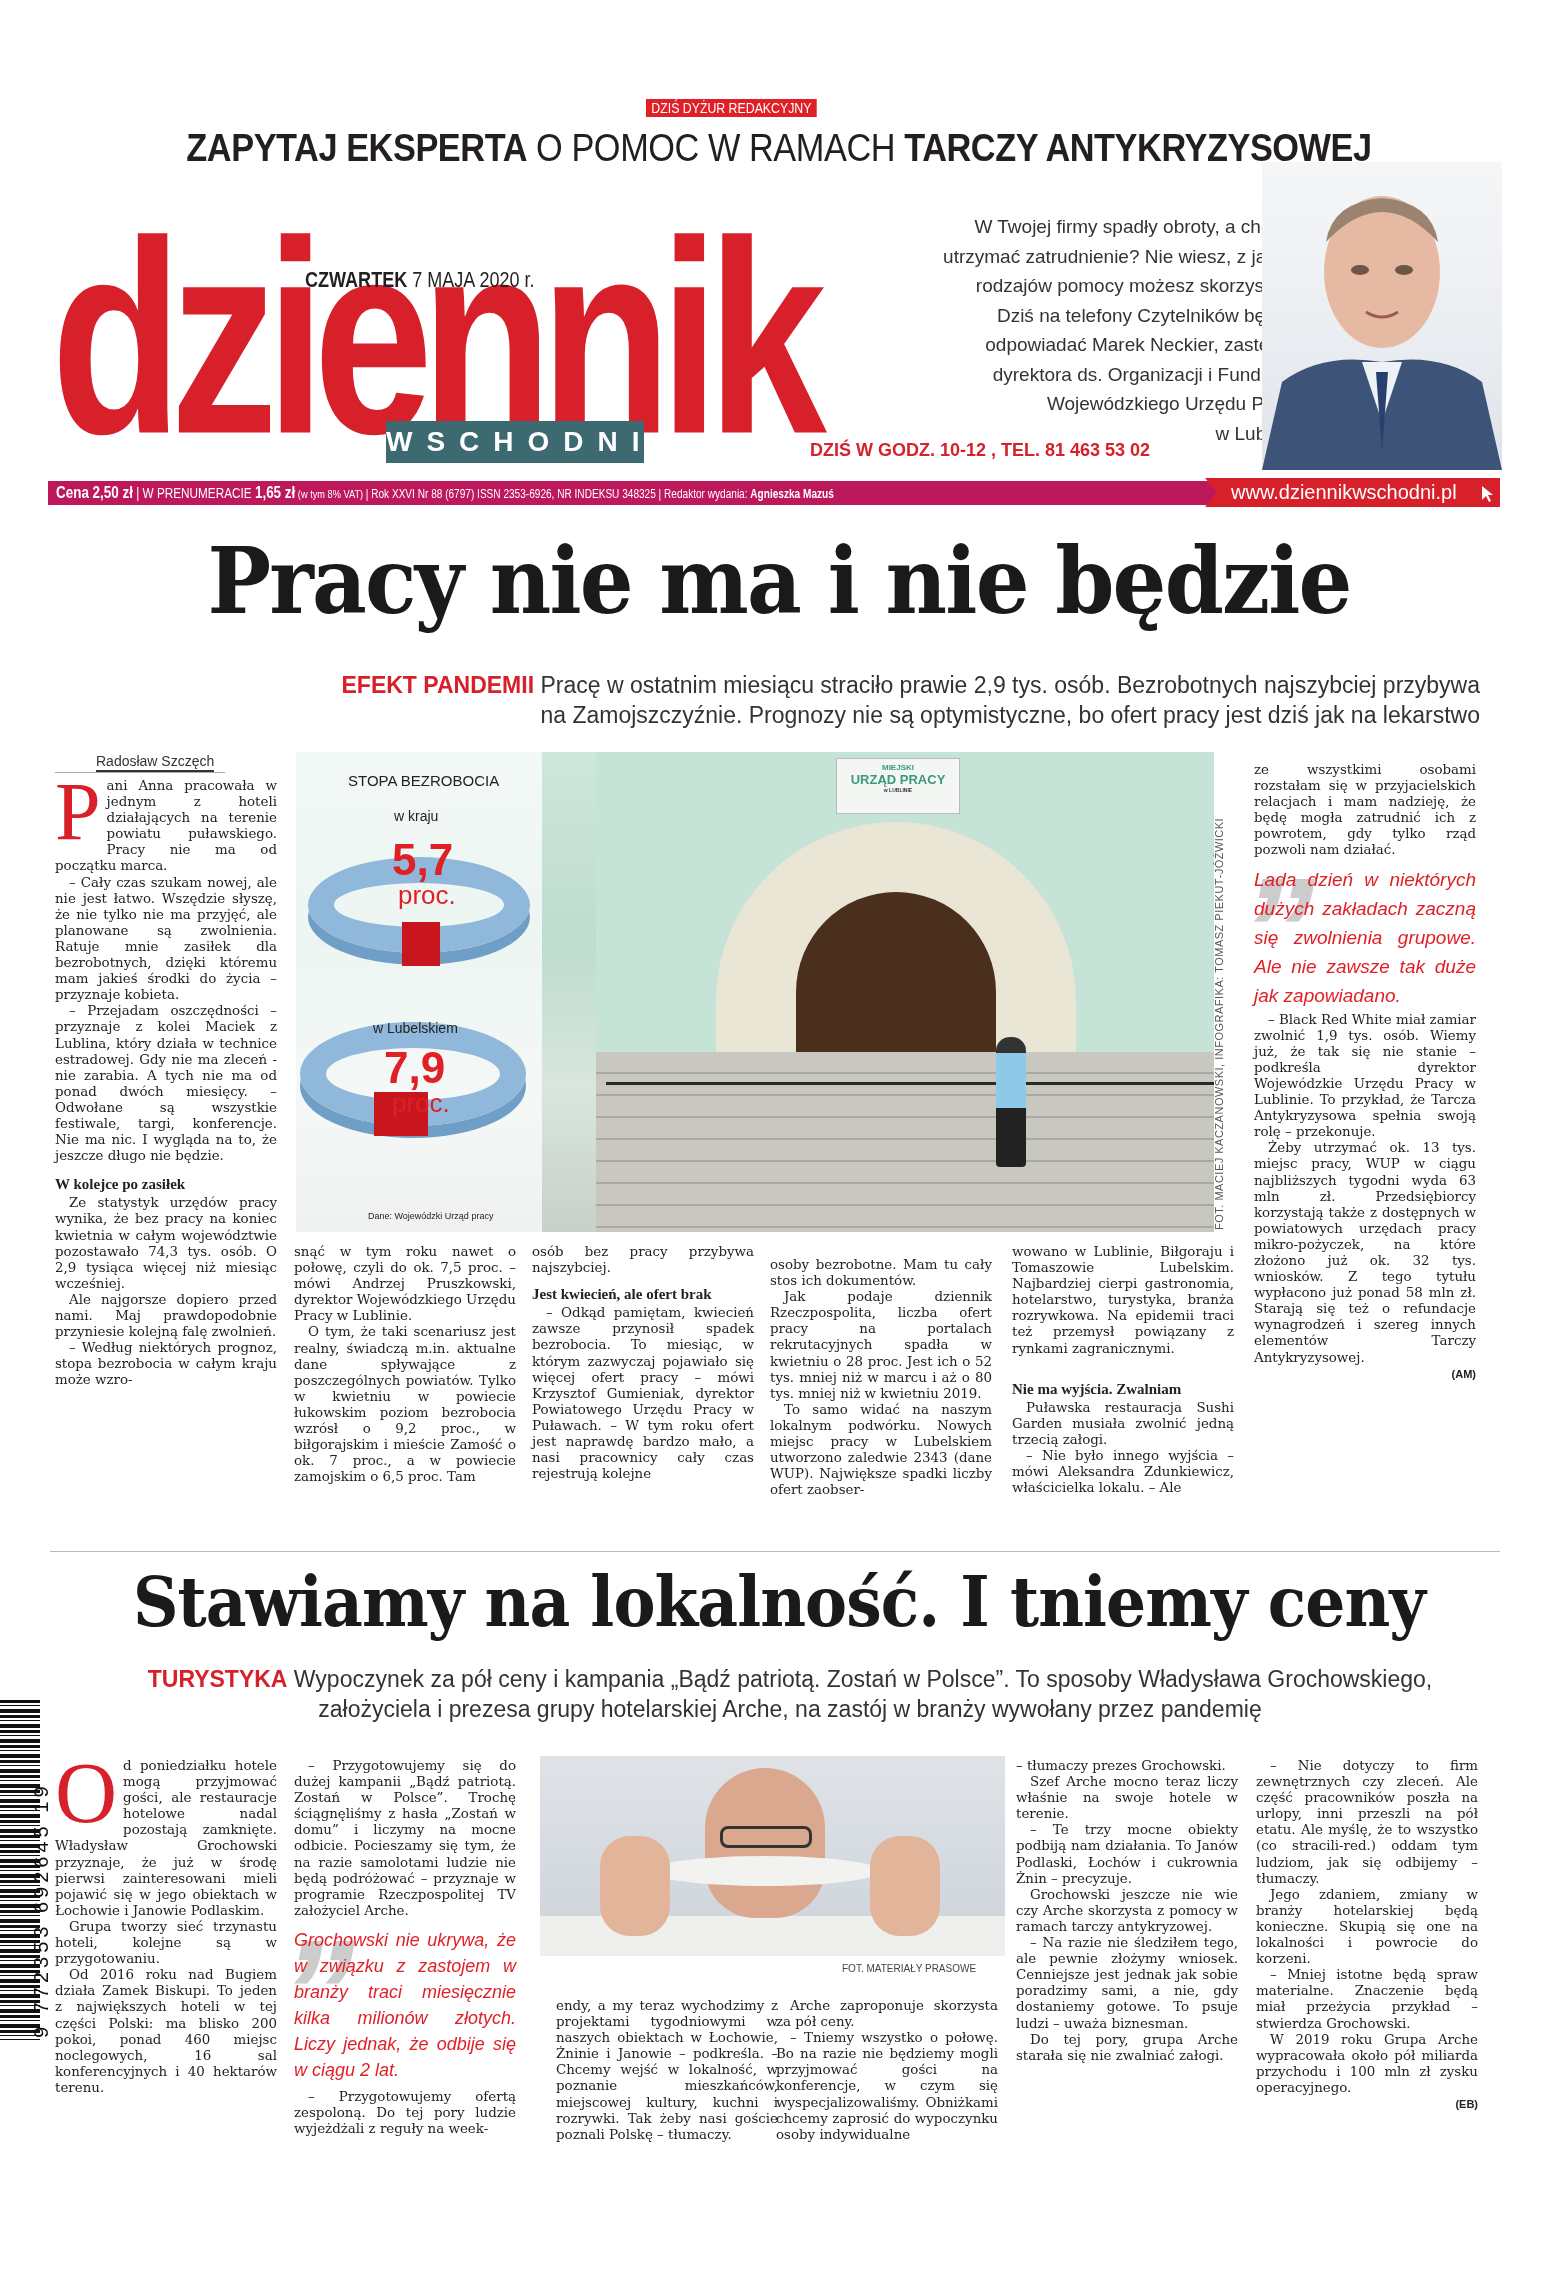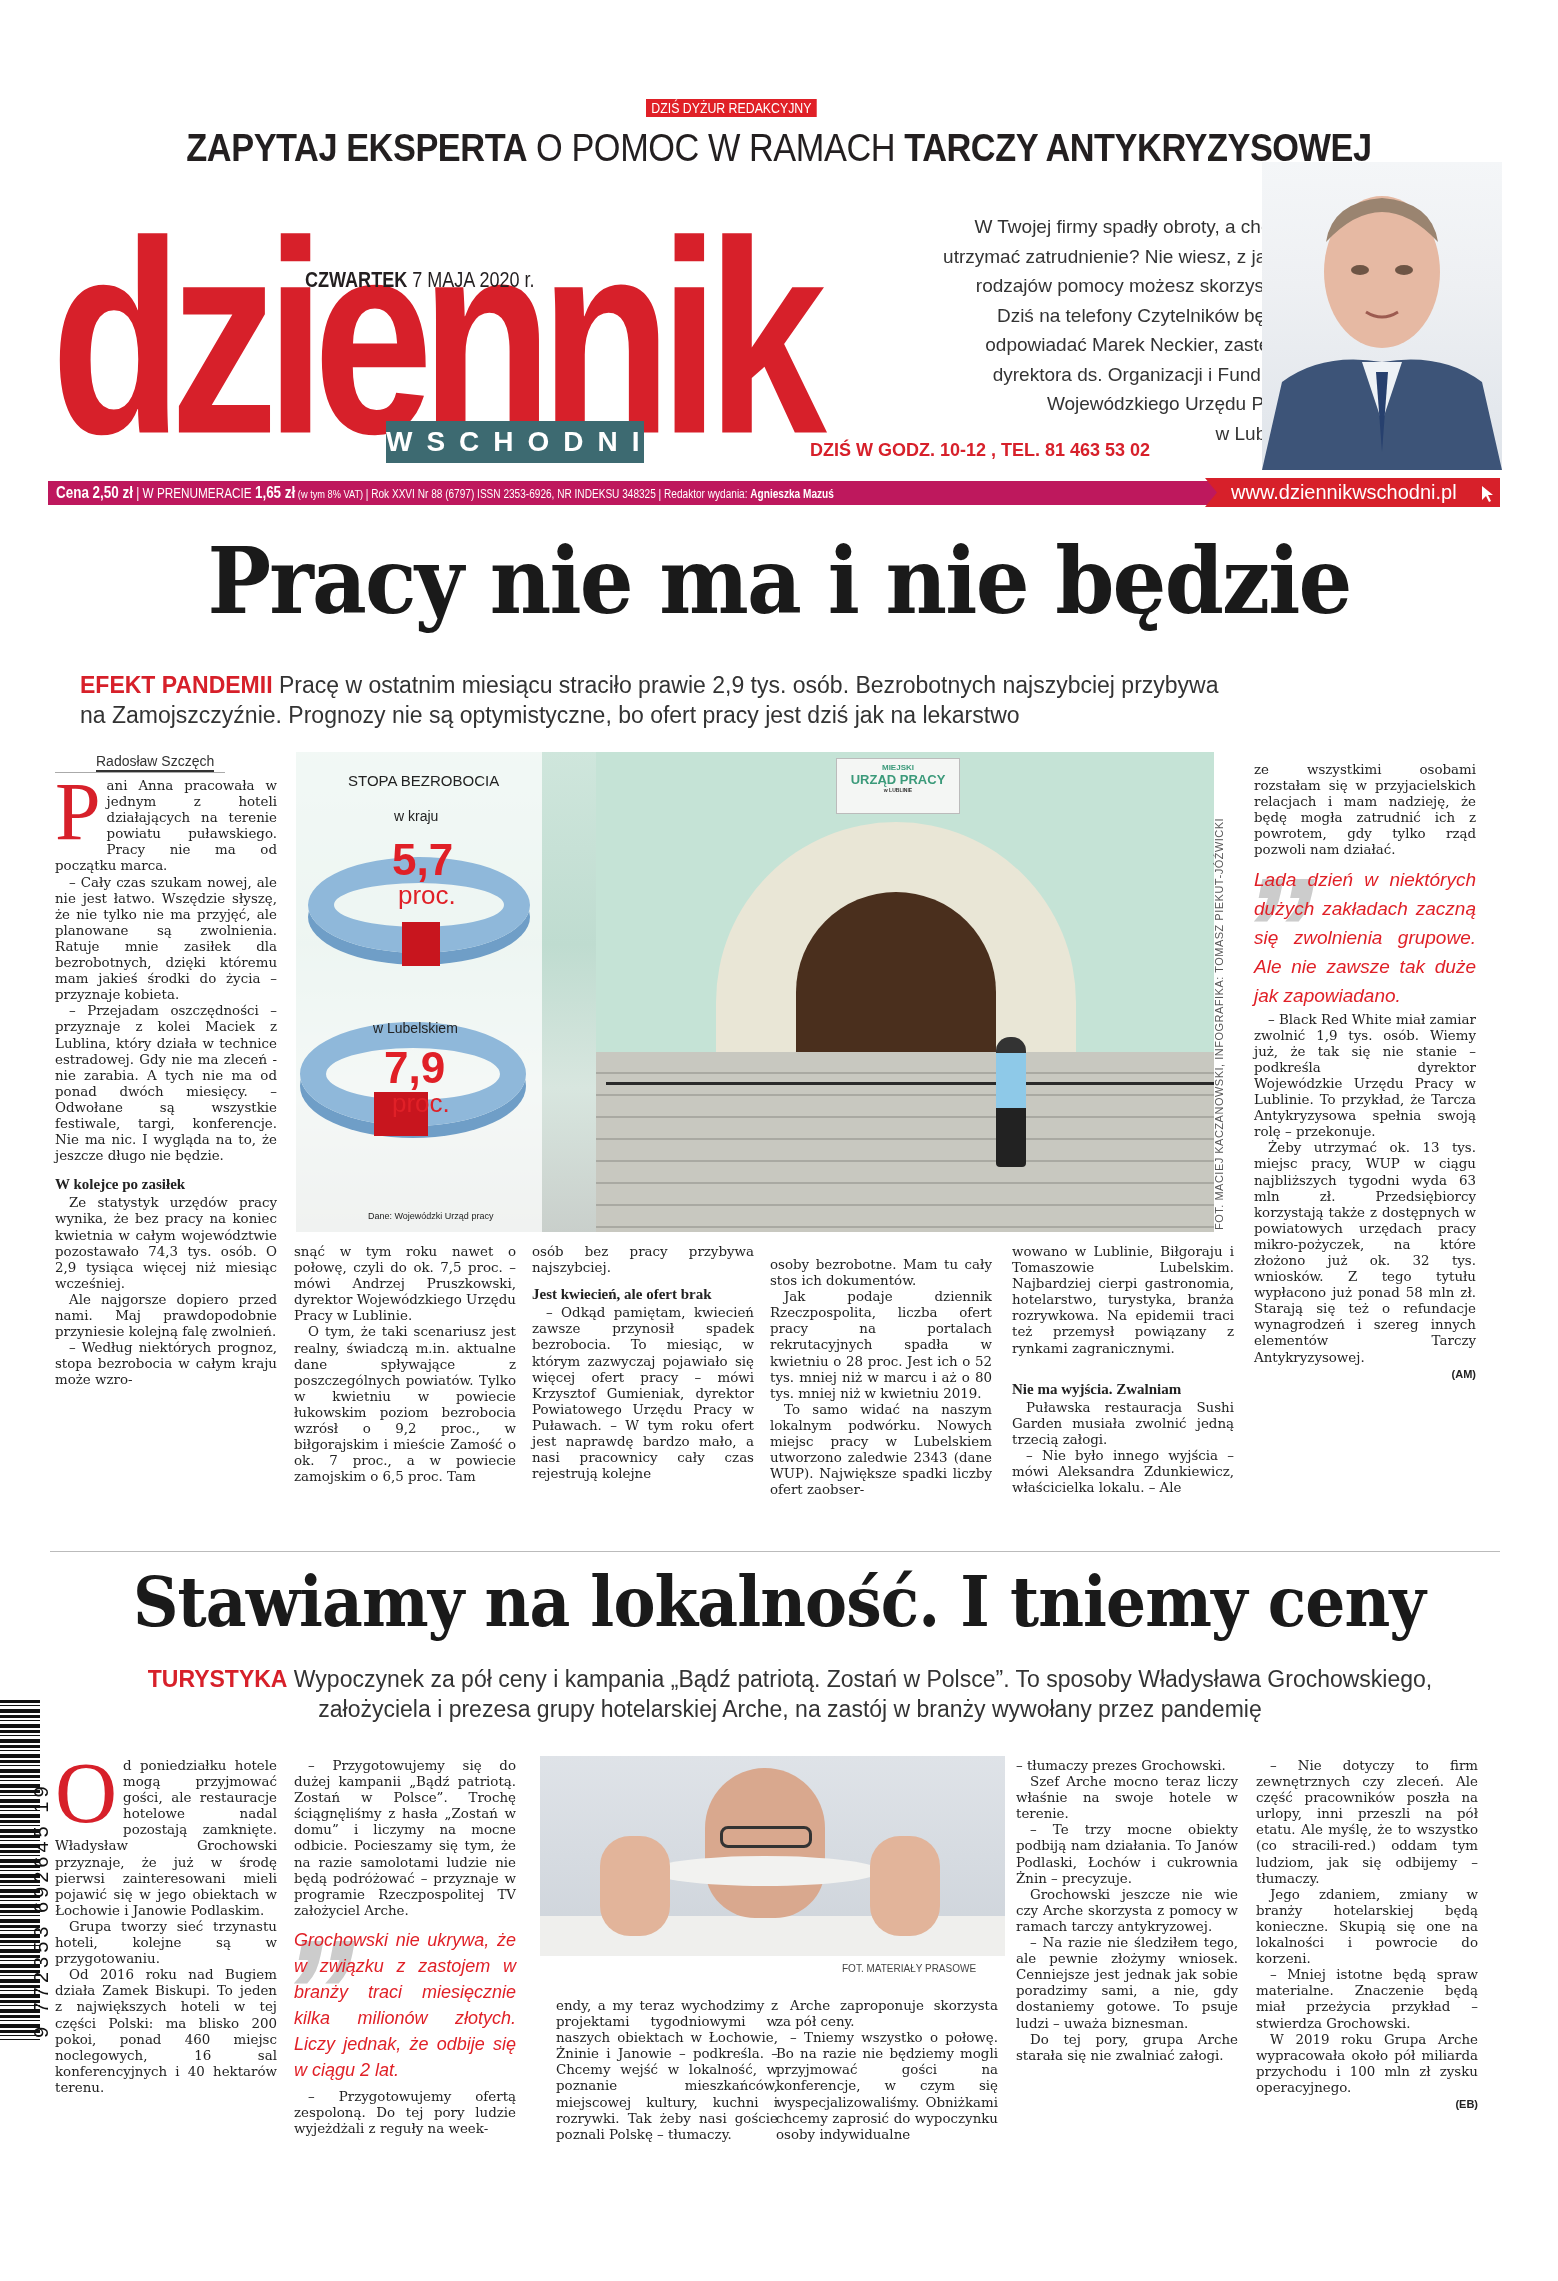--- a/index.html
+++ b/index.html
@@ -24,21 +24,21 @@
   .expert-photo { left: 1262px; top: 162px; width: 240px; height: 308px; background: linear-gradient(180deg,#f4f6f8 0%,#eef0f3 40%,#dfe4ea 100%); overflow: hidden; }
 
   
   .pricebar { left: 48px; top: 481px; width: 1330px; height: 24px; background: #be185d; color: #fff; font-family: "Liberation Sans", sans-serif; font-size: 14px; line-height: 24px; padding-left: 8px; white-space: nowrap; overflow: hidden; }
   .pricebar .inner { display: inline-block; transform: scaleX(0.84); transform-origin: left; }
   .pricebar b { font-size: 16px; }
   .urlbar { left: 1205px; top: 478px; width: 295px; height: 29px; background: #d7202a; color: #fff; font-family: "Liberation Sans", sans-serif; font-size: 20px; line-height: 29px; padding-left: 26px; clip-path: polygon(0 0,100% 0,100% 100%,0 100%,12px 50%); }
 
   
   .h1 { left: 0; width: 1558px; top: 527px; text-align: center; font-family: "DejaVu Serif", serif; font-weight: 700; font-size: 92px; color: #1a1a1a; letter-spacing: -2px; transform: scaleX(0.92); }
-  .lead { left: 80px; width: 1400px; top: 670px; text-align: left; font-family: "Liberation Sans", sans-serif; font-size: 23px; line-height: 30px; color: #333; }
+  .lead { left: 80px; width: 1400px; top: 670px; text-align: right; font-family: "Liberation Sans", sans-serif; font-size: 23px; line-height: 30px; color: #333; }
   .lead .kick { color: #d7202a; font-weight: 700; }
 
   
   .col { font-family: "DejaVu Serif", serif; font-size: 13.4px; line-height: 16.1px; color: #222; text-align: justify; }
   .col p { text-indent: 14px; }
   .col p.noind { text-indent: 0; }
   .col h4 { font-family: Liberation Serif, serif; font-weight: 700; font-size: 15px; margin: 6px 0 3px; }
   .byline { left: 96px; top: 753px; font-family: "Liberation Sans", sans-serif; font-size: 14px; color: #333; border-bottom: 2px solid #333; padding-bottom: 1px; }
   .byline-rule { left: 55px; top: 772px; width: 170px; height: 1px; background: #aaa; }
   .dropcap { float: left; font-family: "Liberation Serif", serif; color: #d7202a; font-size: 82px; line-height: 64px; margin: 2px 6px 0 0; }

